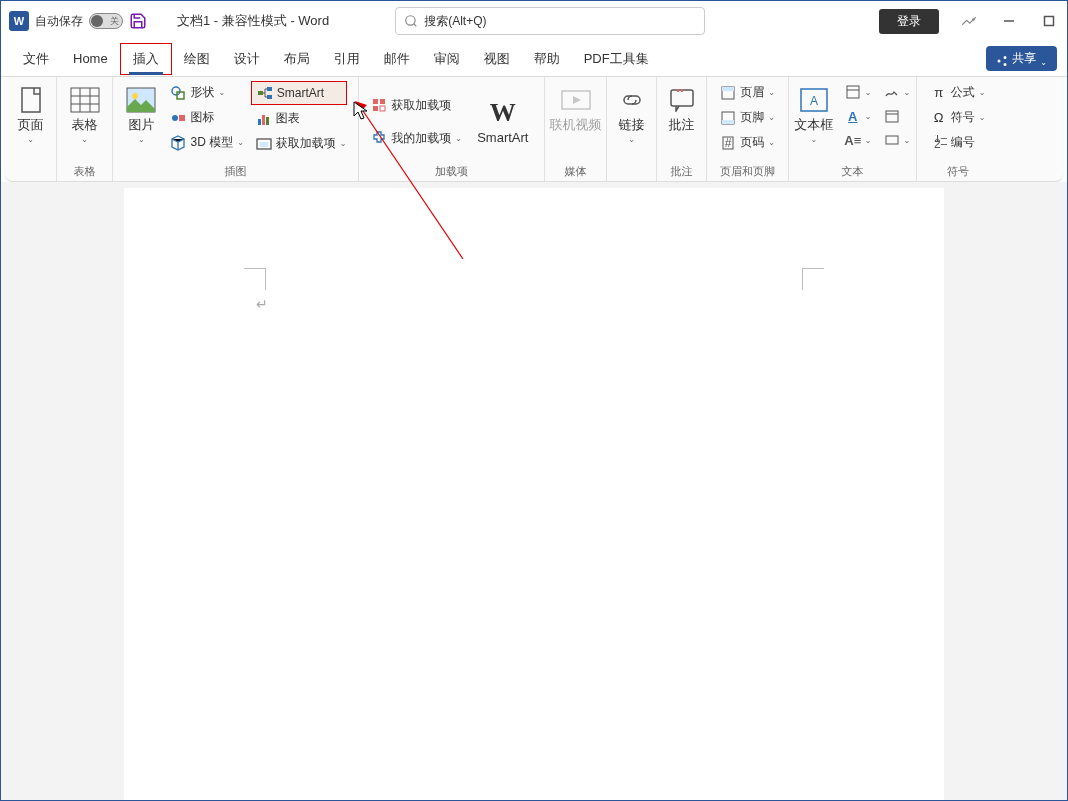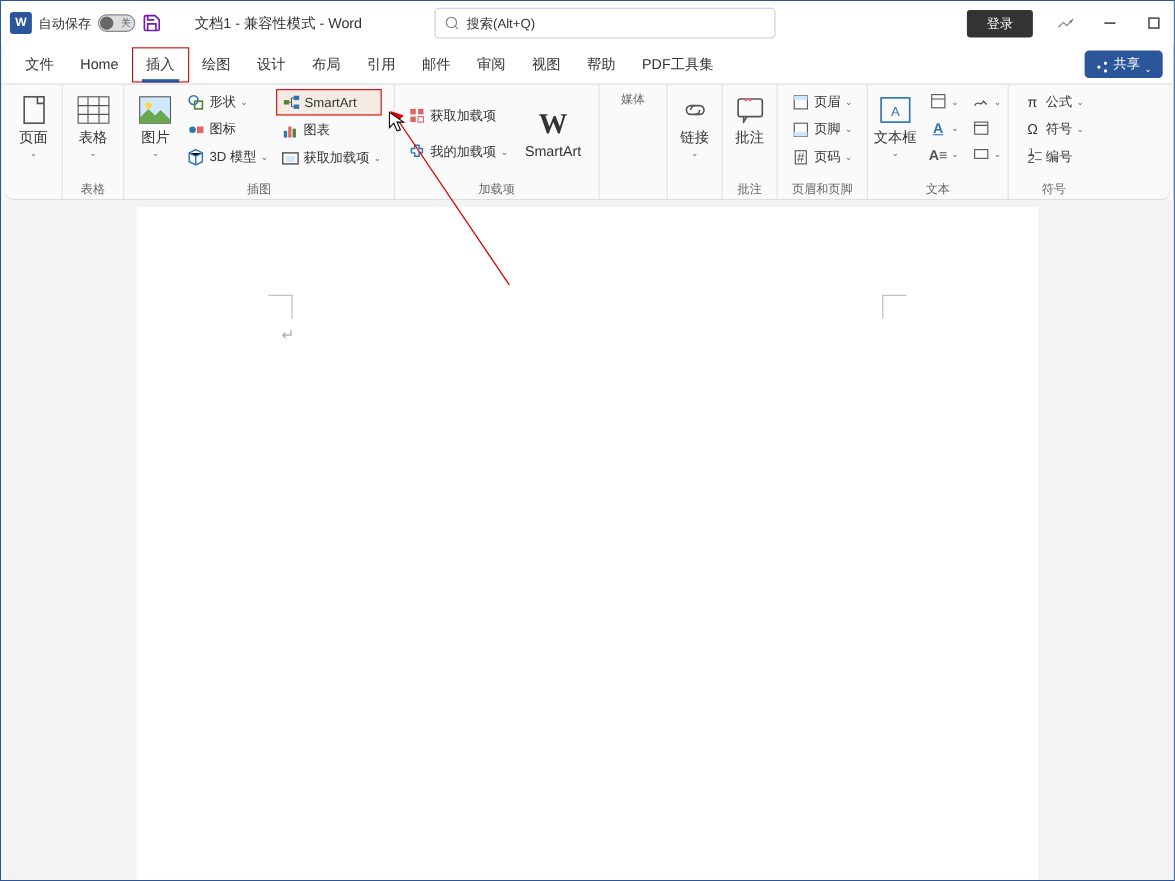--- a/index.html
+++ b/index.html
@@ -253,20 +253,31 @@
       </div>
       <div class="big-btn" style="width:68px">
         <span class="icon-box" style="font-family:serif;font-size:26px;font-weight:bold">W</span>
         <span class="lbl">SmartArt</span>
       </div>
     </div>
     <div class="rgroup-label">加载项</div>
   </div>
 
   <div class="rgroup" style="width:62px">
+    <div class="rgroup-body">
+      <div class="big-btn" style="opacity:.45;width:56px">
+        <span class="icon-box">
+            <svg width="30" height="24" viewBox="0 0 30 24">
+              <rect x="1" y="3" width="28" height="18" fill="none" stroke="#888" stroke-width="1.5"></rect>
+              <path d="M12 8l8 4-8 4z" fill="#888"></path>
+            </svg>
+          </span>
+        <span class="lbl">联机视频</span>
+      </div>
+    </div>
     <div class="rgroup-label">媒体</div>
   </div>
 
   <div class="rgroup" style="width:50px">
     <div class="rgroup-body">
       <div class="big-btn" style="width:44px">
         <span class="icon-box">
             <svg width="26" height="20" viewBox="0 0 26 20">
               <path d="M9 10a4 4 0 014-4h4a4 4 0 010 8h-4" fill="none" stroke="#555" stroke-width="1.5"></path>
               <path d="M17 10a4 4 0 01-4 4H9a4 4 0 010-8h4" fill="none" stroke="#555" stroke-width="1.5"></path>

